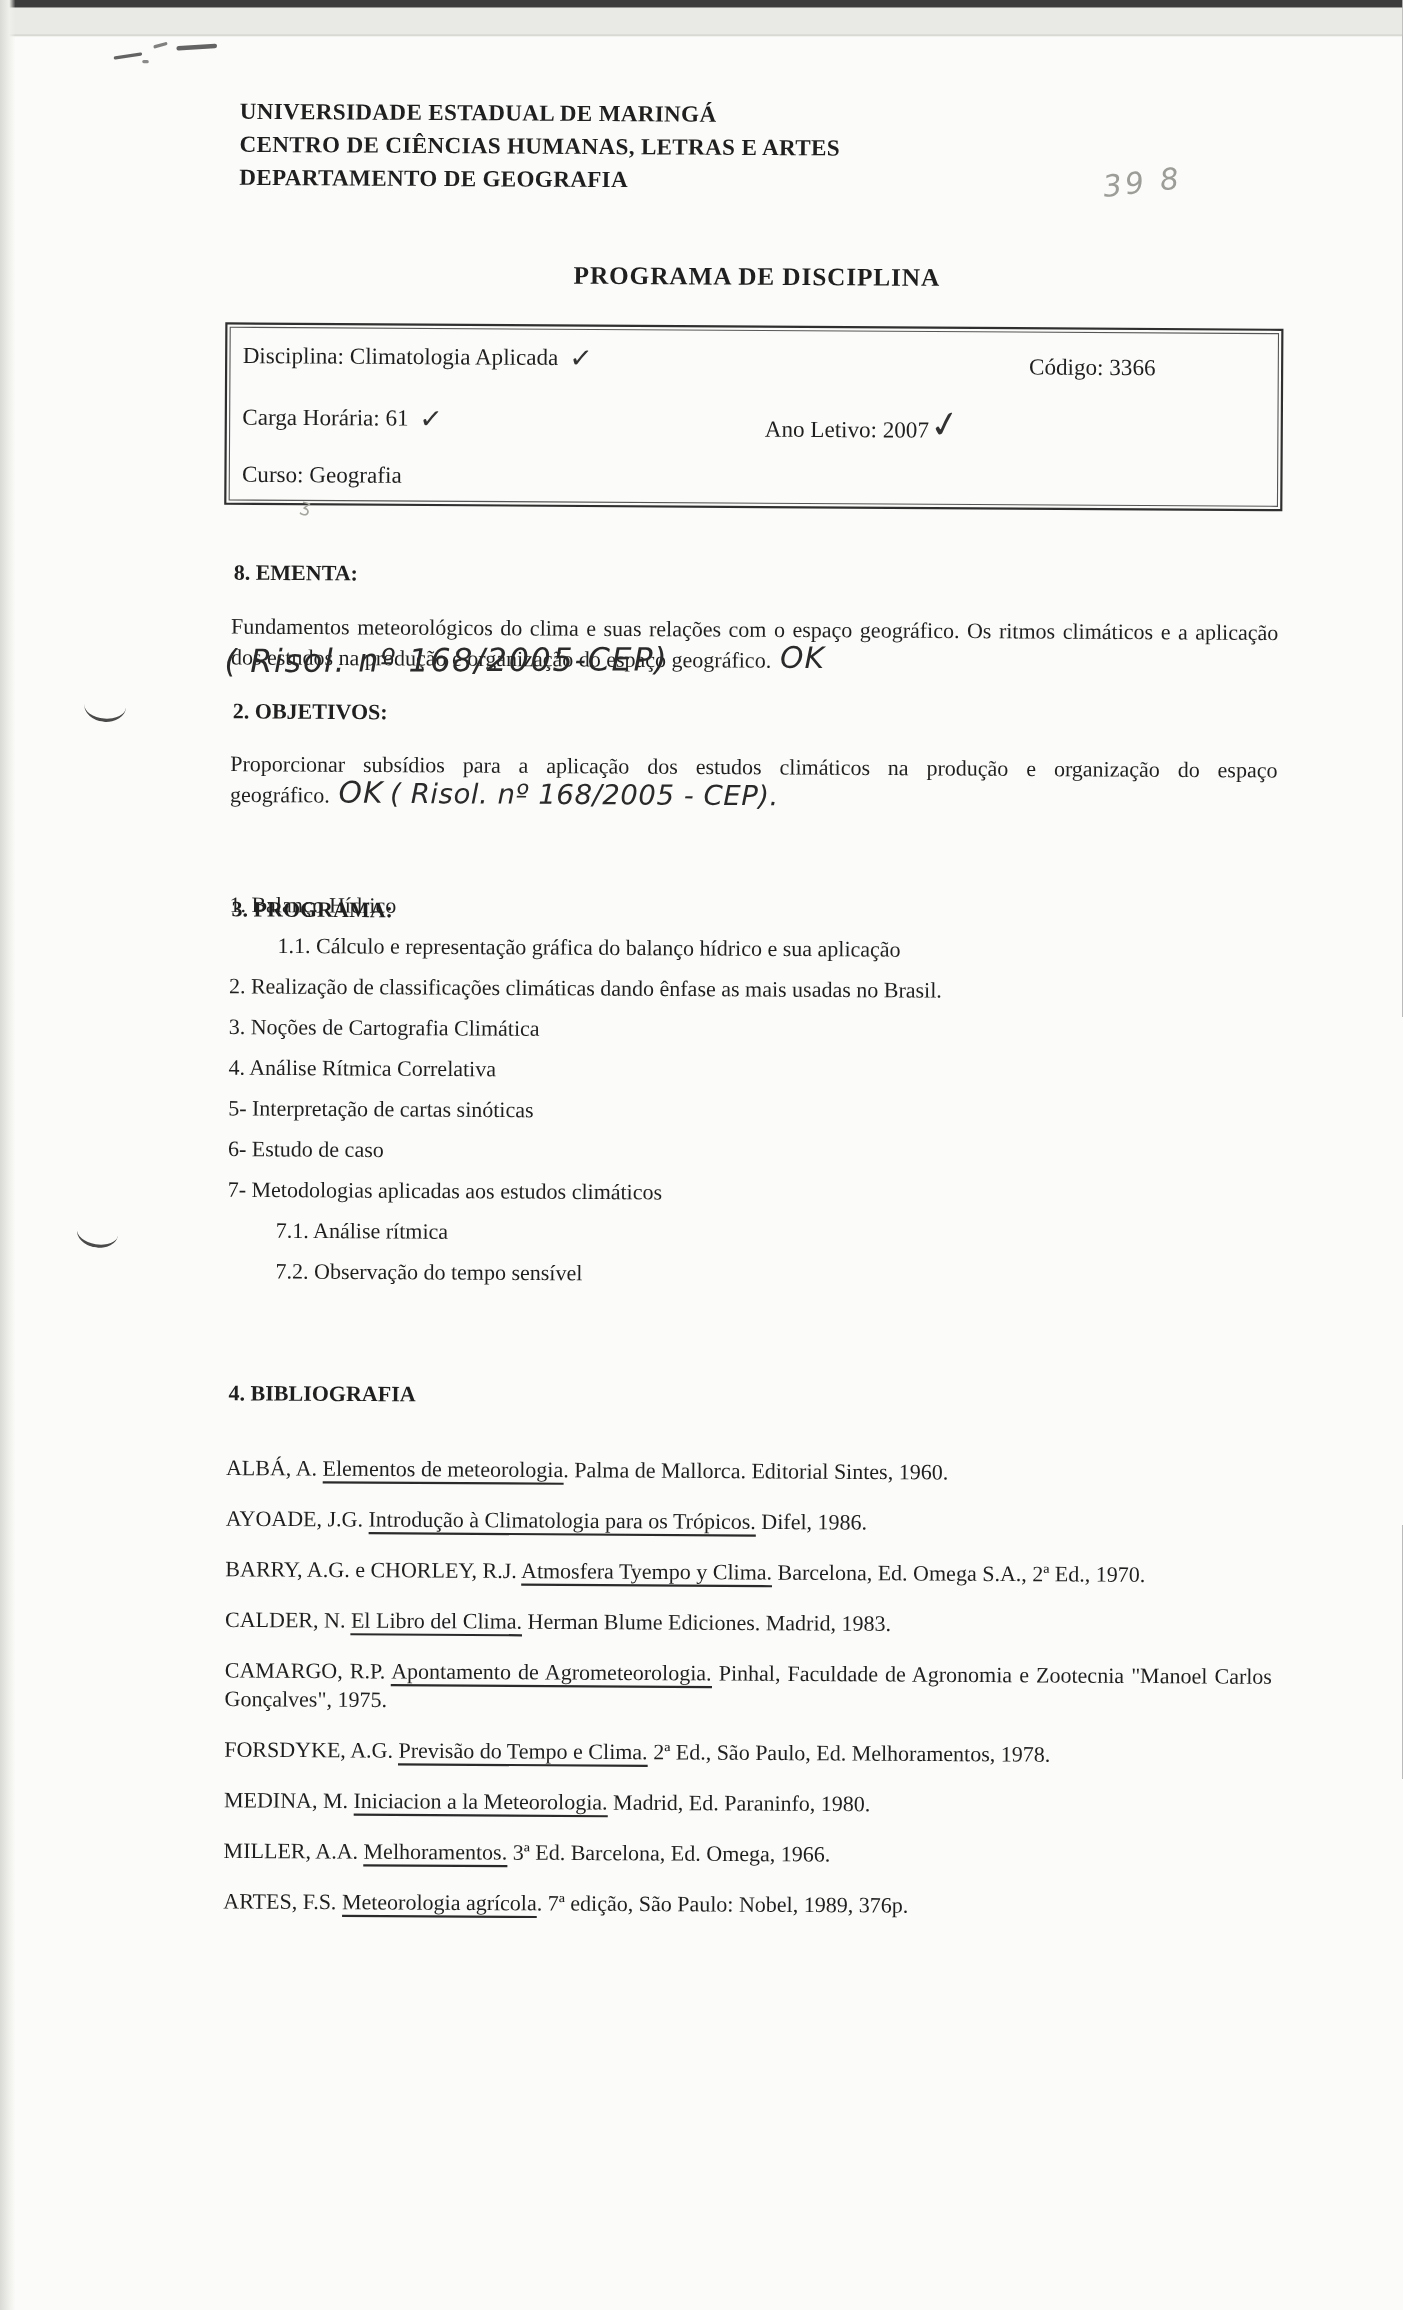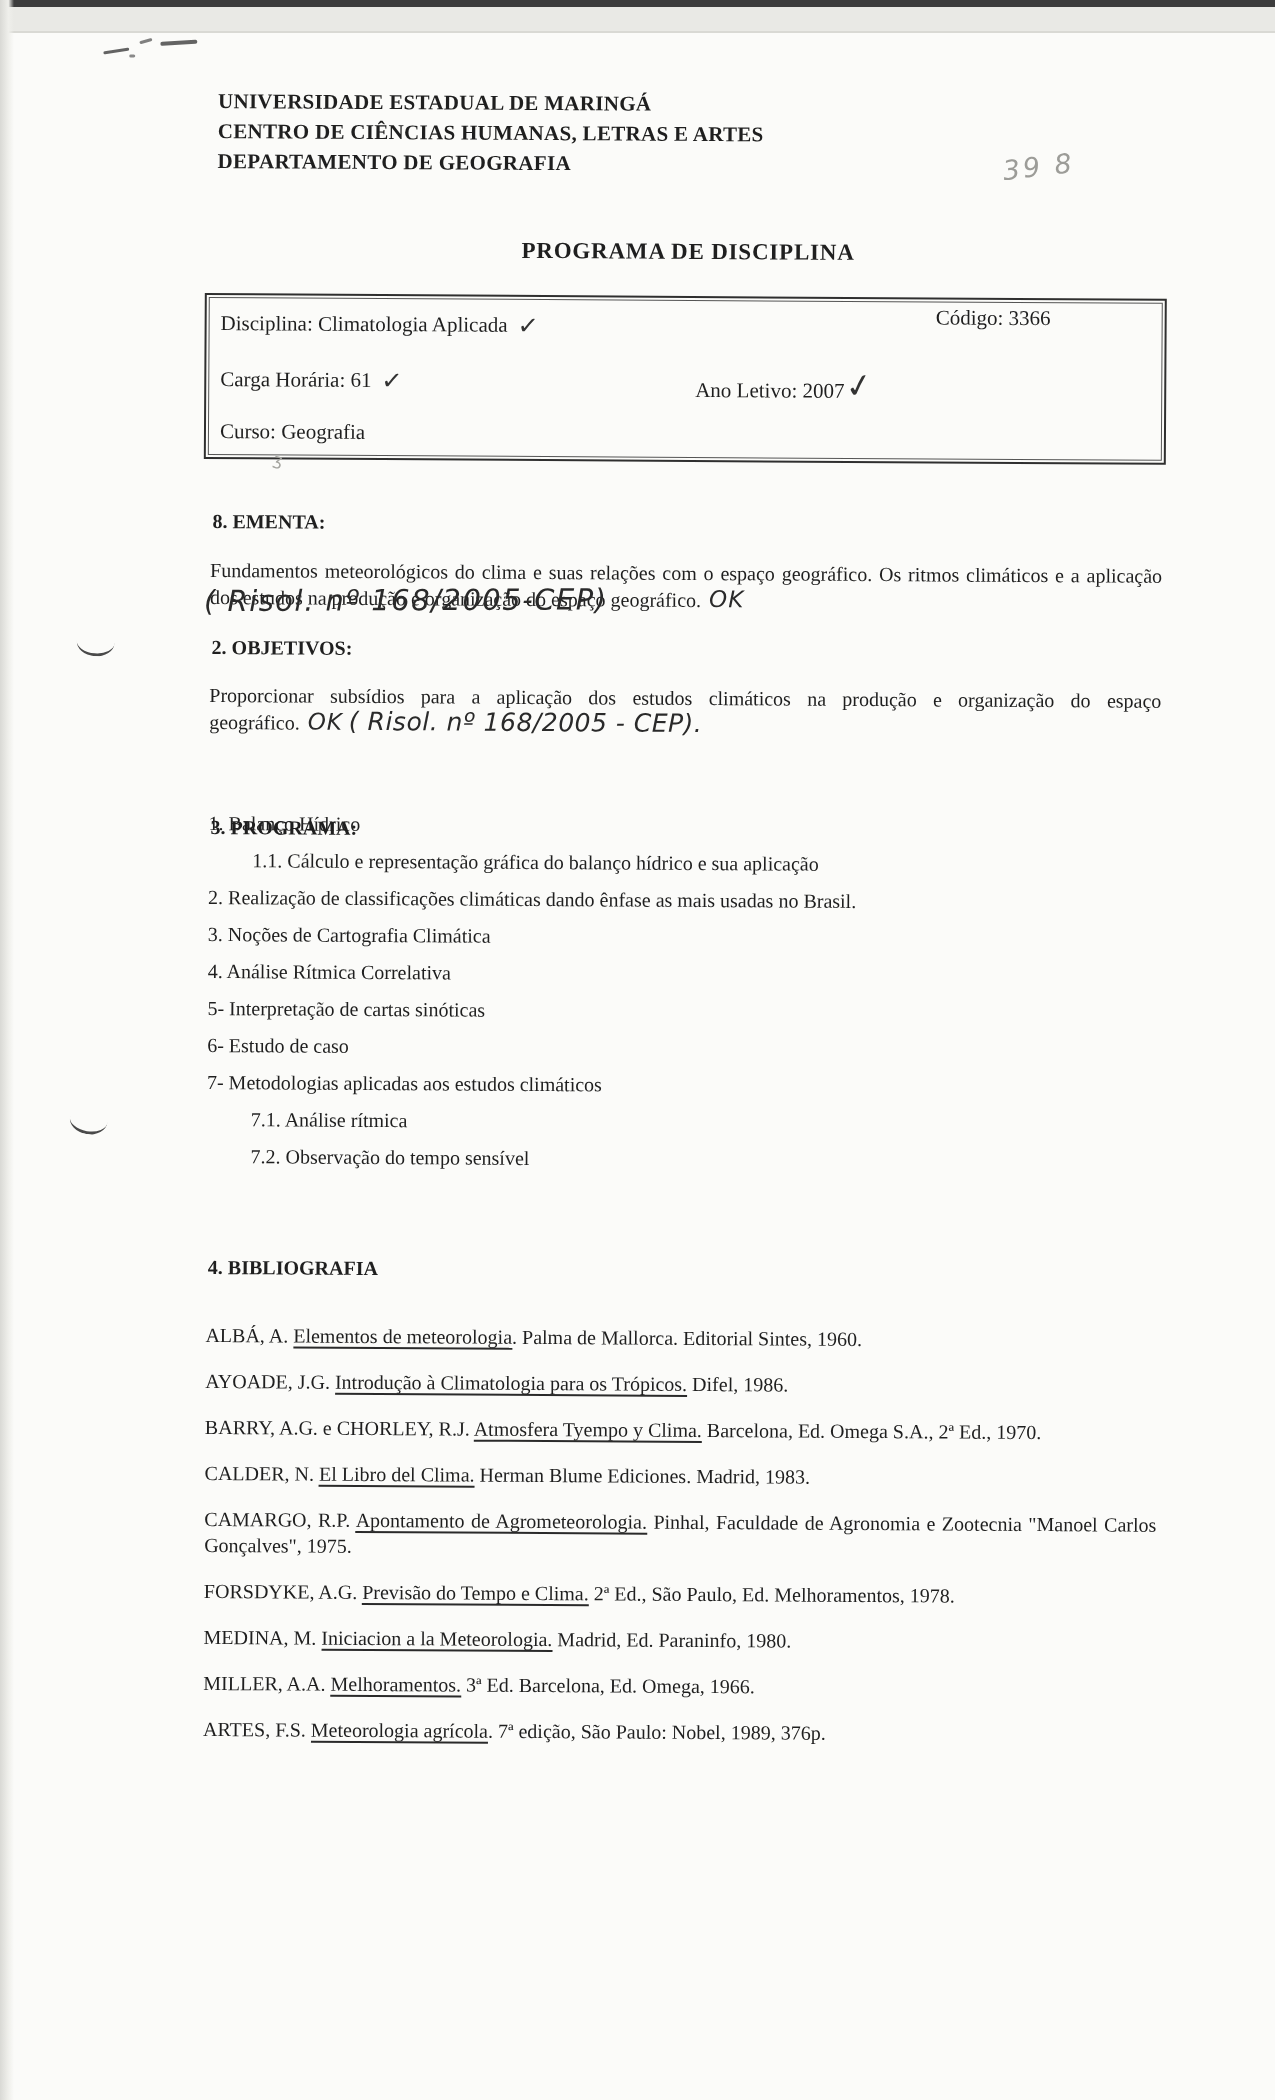--- a/index.html
+++ b/index.html
@@ -35,21 +35,21 @@
 
   .doc-title { position:absolute; left:213px; top:236px; width:952px; text-align:center;
                font-weight:bold; font-size:23px; letter-spacing:.8px; }
 
   .info-box { position:absolute; left:206px; top:293px; width:958px; height:162px;
               border:2px solid #2f2f2f; background:transparent; }
   .info-box .inner { position:absolute; left:2px; top:2px; right:2px; bottom:2px;
                      border:1px solid #555; }
   .ib-item { position:absolute; font-size:21px; white-space:nowrap; }
   .ib-disciplina { left:14px;  top:14px; }
-  .ib-codigo     { left:729px; top:6px; }
+  .ib-codigo     { left:729px; top:22px; }
   .ib-carga      { left:14px;  top:70px; }
   .ib-ano        { left:489px; top:74px; }
   .ib-curso      { left:14px;  top:124px; }
 
   .check { font-family:"DejaVu Sans",sans-serif; color:#333; font-size:25px;
            margin-left:10px; display:inline-block; transform:rotate(4deg);
            vertical-align:-2px; }
   .check-tall { font-size:33px; margin-left:2px; transform:rotate(-10deg) translateY(-7px);
                 vertical-align:-6px; }
 
@@ -60,21 +60,21 @@
   .h-ementa     { top:510px; }
   .h-objetivos  { top:636px; }
   .h-programa   { top:816px; }
   .h-bibliografia { top:1256px; }
 
   .para { position:absolute; left:213px; width:952px; font-size:20px; line-height:26px;
           text-align:justify; }
   .p-ementa    { top:537px; }
   .p-objetivos { top:662px; }
 
-  .ok-inline { font-size:23px; margin-left:8px; letter-spacing:1px; }
+  .ok-inline { font-size:27px; margin-left:8px; letter-spacing:1px; }
   .note-inline { font-size:25px; margin-left:6px; letter-spacing:.5px; white-space:nowrap; }
   .note-ementa { position:absolute; left:207px; top:582px; font-size:29px;
                  letter-spacing:1.5px; transform:rotate(-0.6deg); white-space:nowrap; }
 
   .prog-list { position:absolute; left:213px; top:810px; width:952px;
                font-size:20px; line-height:26px; }
   .prog-item { margin-bottom:11px; }
   .prog-item.indent { padding-left:44px; }
 
   .bib-list { position:absolute; left:213px; top:1302px; width:952px;

